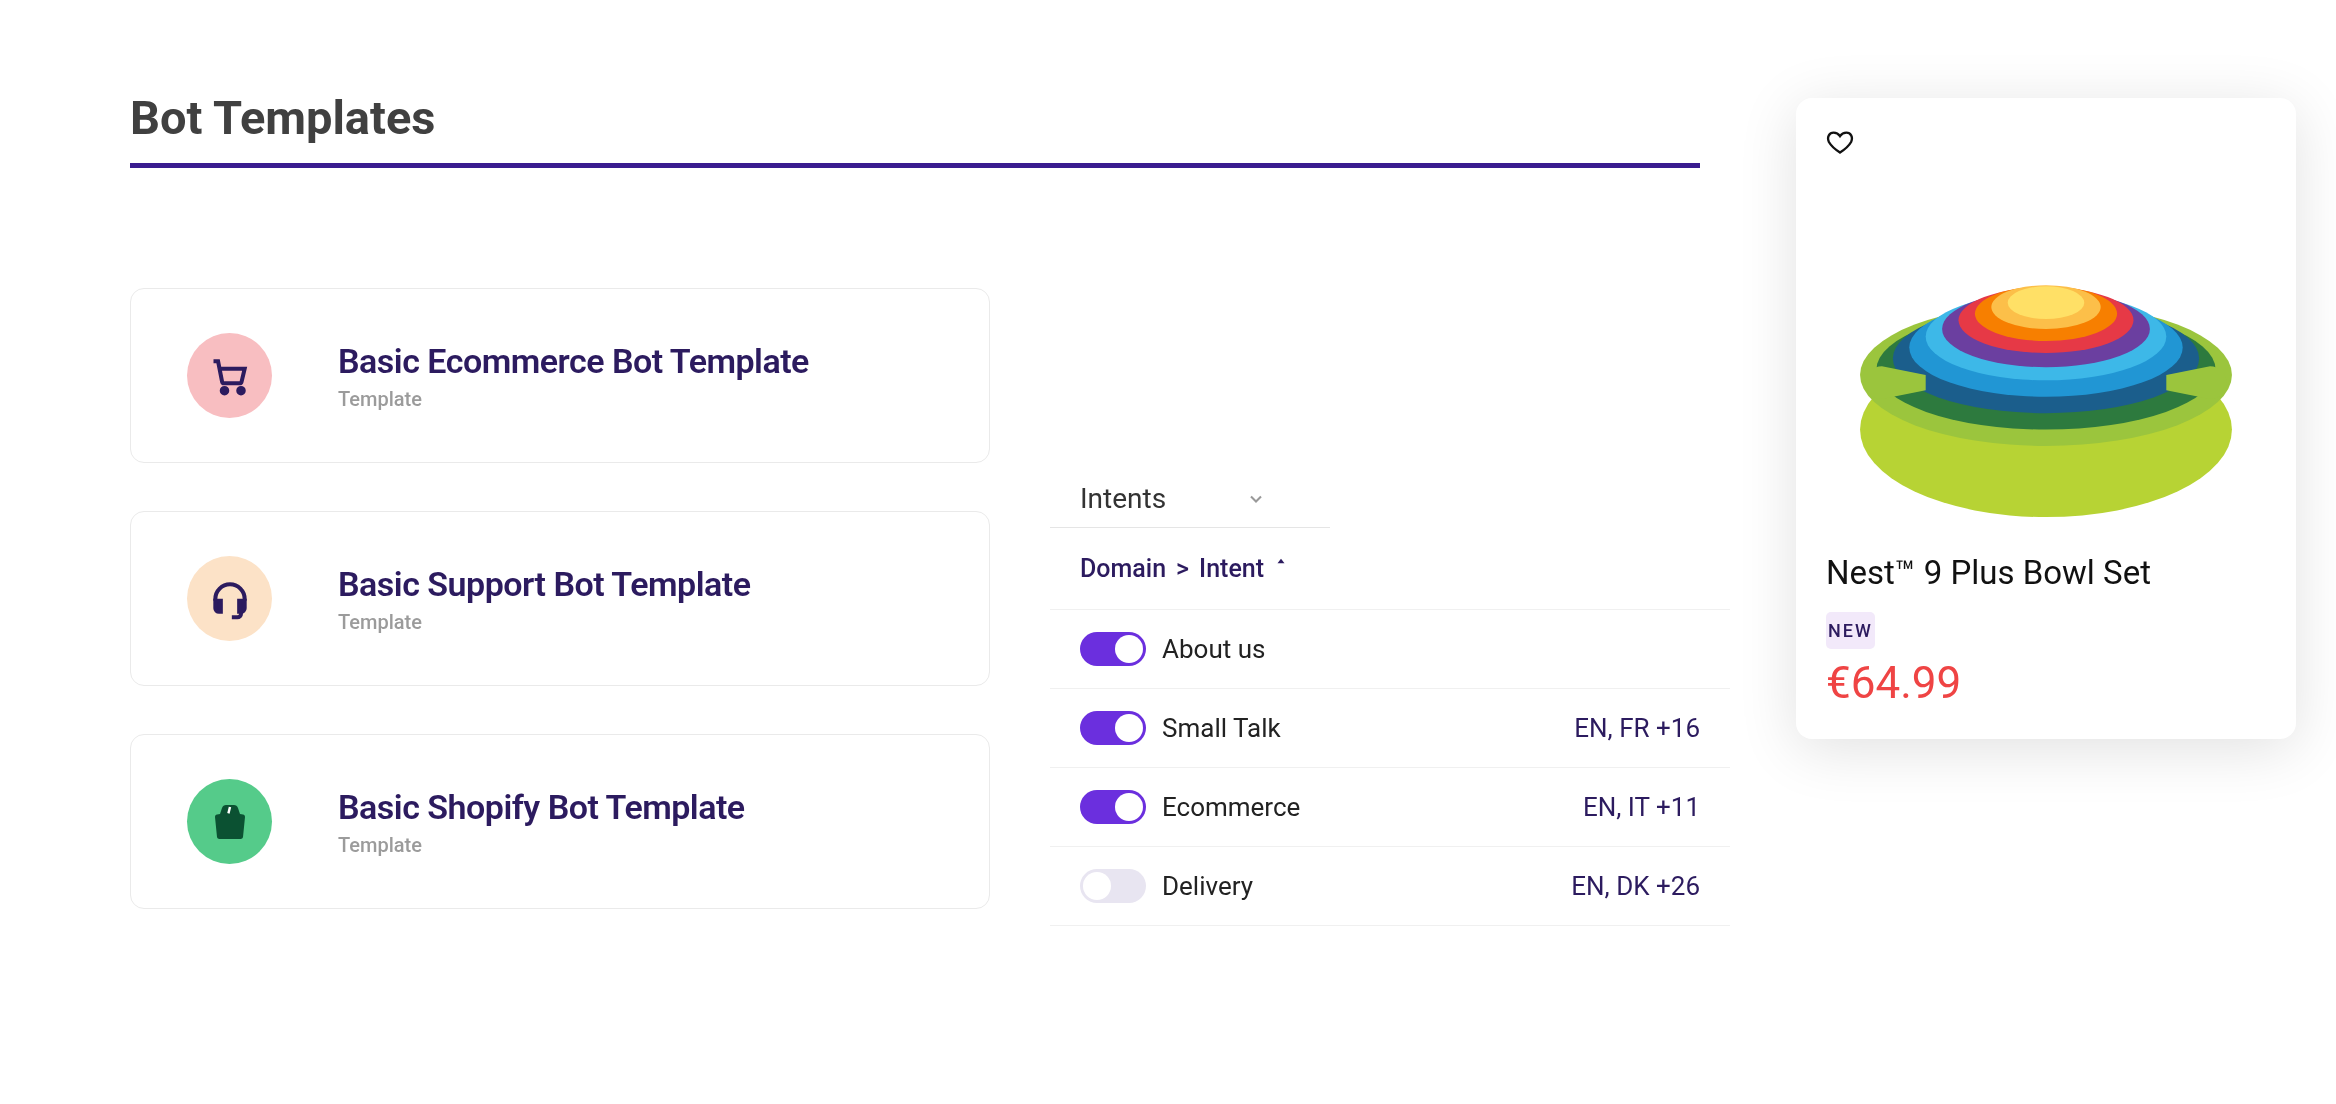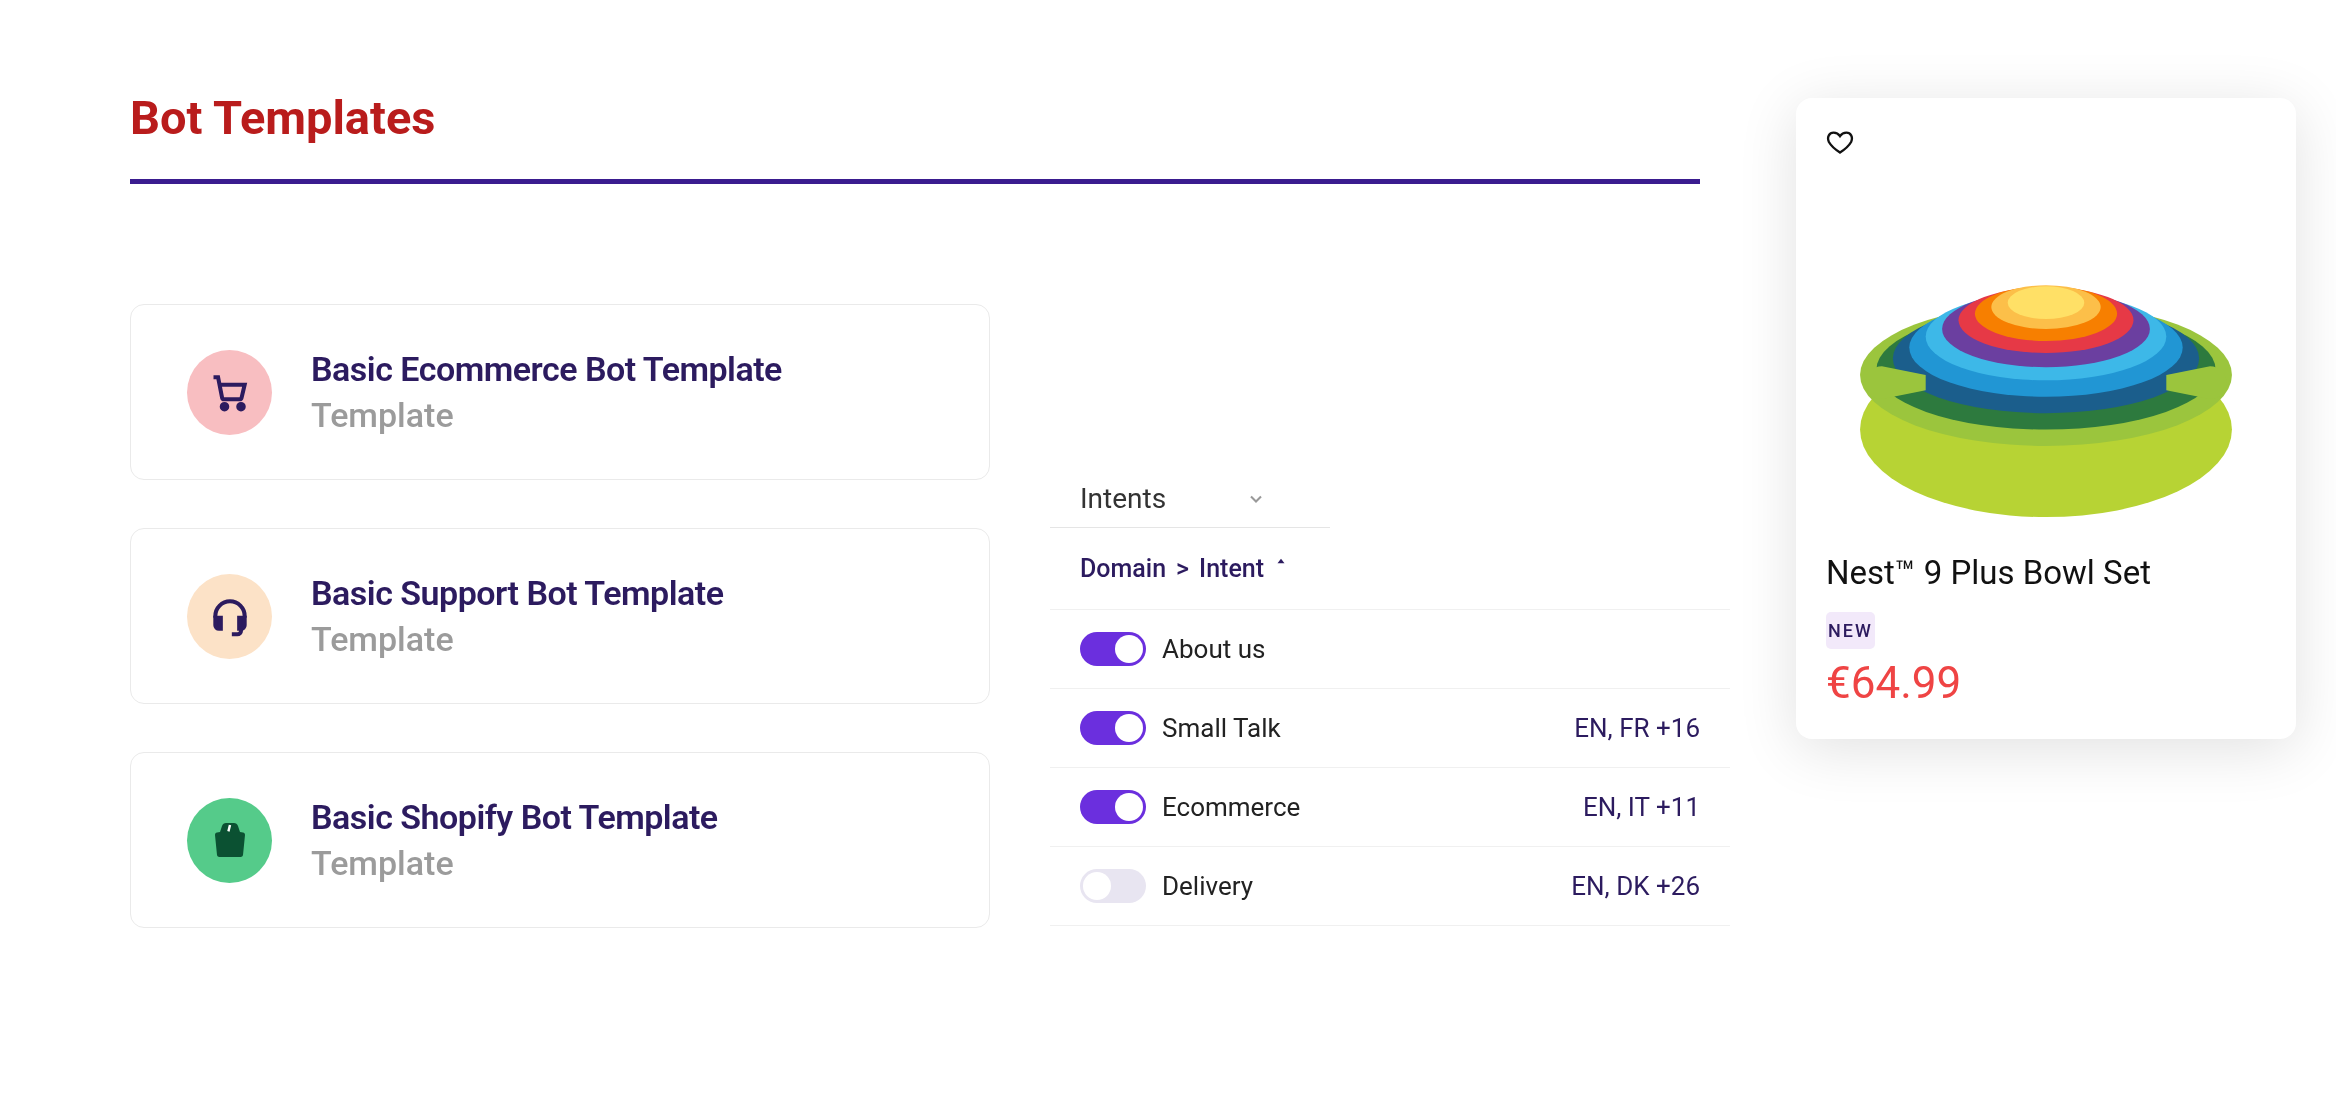--- a/index.html
+++ b/index.html
@@ -1,28 +1,28 @@
 <!DOCTYPE html>
 <html><head>
 <meta charset="utf-8">
 <style>
 *{box-sizing:border-box;margin:0;padding:0}
 body{font-family:-apple-system,BlinkMacSystemFont,"Segoe UI",Roboto,Helvetica,Arial,sans-serif;background:#fff;width:2336px;height:1104px;position:relative;overflow:hidden}
 .left{position:absolute;left:130px;top:90px;width:1570px}
-.page-title{font-size:47px;font-weight:700;color:#b91c1c;padding-bottom:34px;border-bottom:5px solid #3A1C8F}
+.page-title{font-size:47px;font-weight:700;color:#404040;padding-bottom:18px;border-bottom:5px solid #3A1C8F}
 .tlist{margin-top:120px}
-.tcard{display:flex;align-items:center;gap:39px;border:1px solid #EAEAEA;border-radius:14px;padding:44px 56px;margin-bottom:48px;width:860px}
+.tcard{display:flex;align-items:center;gap:66px;border:1px solid #EAEAEA;border-radius:14px;padding:44px 56px;margin-bottom:48px;width:860px}
 .ticon{width:85px;height:85px;border-radius:50%;display:flex;align-items:center;justify-content:center;flex-shrink:0}
 .ticon.pink{background:#F8BEC1}
 .ticon.peach{background:#FCE2C7}
 .ticon.green{background:#55CB8A}
 .ticon svg{width:44px;height:44px}
 .ticon.green svg{width:48px;height:48px}
 .ttitle{font-size:34px;font-weight:600;color:#2C1B5F;letter-spacing:-0.5px}
-.tsub{font-size:34px;color:#9B9B9B;margin-top:6px;font-weight:500}
+.tsub{font-size:20px;color:#9B9B9B;margin-top:6px;font-weight:500}
 .intents{position:absolute;left:1050px;top:470px;width:680px;background:#fff}
 .ihead{display:flex;align-items:center;gap:80px;padding:12px 30px;border-bottom:1px solid #E5E5E5;width:280px}
 .ihead span{font-size:28px;color:#333}
 .breadcrumb{display:flex;gap:10px;padding:26px 30px;border-bottom:1px solid #F0F0F0;font-size:25px;color:#2C1B5F;font-weight:500}
 .irow{display:flex;align-items:center;gap:16px;padding:22px 30px;border-bottom:1px solid #F0F0F0}
 .toggle{width:66px;height:34px;border-radius:17px;position:relative;flex-shrink:0;cursor:pointer}
 .toggle.on{background:#6B2FDE}
 .toggle.off{background:#E8E5F1}
 .knob{position:absolute;width:28px;height:28px;background:#fff;border-radius:50%;top:3px}
 .toggle.on .knob{right:3px}

